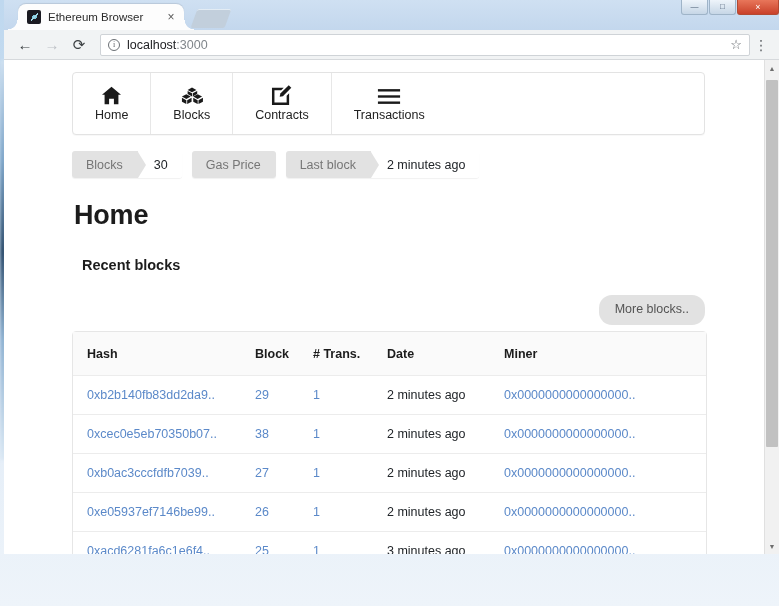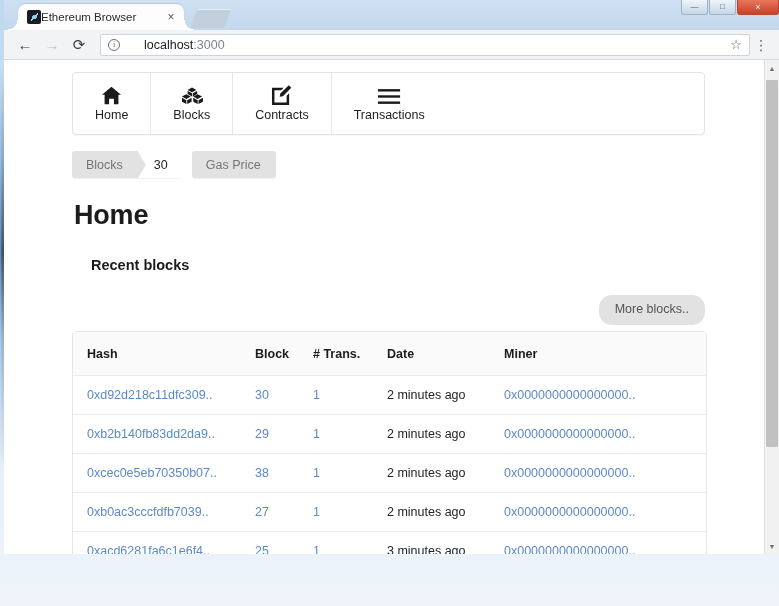--- a/index.html
+++ b/index.html
@@ -41,21 +41,21 @@
   }
   #titlebar {
     position: relative; height: 30px;
     background: linear-gradient(180deg,#cfe0f2 0%, #c3d7ed 100%);
   }
   #tabstrip { position:absolute; left:0; top:0; right:0; height:30px; }
   .tab {
     position: absolute; left: 14px; top: 4px; width: 166px; height: 26px;
     background: #fdfdfd;
     border-radius: 8px 8px 0 0;
-    display: flex; align-items: center; padding: 0 6px 0 9px; 
+    display: flex; align-items: center; padding: 0 6px 0 9px; gap: 7px;
     box-shadow: 0 -1px 1px rgba(0,0,0,.10);
   }
   .tab::before, .tab::after{
     content:""; position:absolute; bottom:0; width:10px; height:10px;
     background:radial-gradient(circle at 0 0, rgba(0,0,0,0) 70%, #fdfdfd 71%);
   }
   .tab::before{ left:-10px; background:radial-gradient(circle at 0 0,transparent 9px,#fdfdfd 9.5px); }
   .tab::after { right:-10px; background:radial-gradient(circle at 100% 0,transparent 9px,#fdfdfd 9.5px); }
   .favicon {
     width: 14px; height: 14px; border-radius: 2px;
@@ -110,21 +110,21 @@
   }
   .navbtn {
     width: 26px; height: 26px; flex: none;
     display: flex; align-items: center; justify-content: center;
     font-size: 15px; color: #3c4043;
   }
   .navbtn.disabled { color: #bdc1c6; }
   #omnibox {
     flex: 1; height: 22px; margin-left: 7px;
     background: #ffffff; border: 1px solid #cfd3d7; border-radius: 2px;
-    display: flex; align-items: center; padding: 0 7px; gap: 24px;
+    display: flex; align-items: center; padding: 0 7px; gap: 7px;
   }
   .info-icon {
     width: 12px; height: 12px; border: 1.2px solid #6b7075; border-radius: 50%;
     position: relative; flex: none;
   }
   .info-icon::after{
     content:"i"; position:absolute; left:50%; top:50%; transform:translate(-50%,-50%);
     font-size:8px; font-family:"Liberation Serif", serif; color:#5f6368; line-height:1;
   }
   #url-text { font-size: 12.5px; color: #202124; white-space: nowrap; }
@@ -181,21 +181,21 @@
     width:0; height:0; border:13.5px solid transparent;
     border-left-width:8px; border-left-color:#e2e2e2; border-right-width:0;
   }
 
   h1#page-title {
     font-size: 27px; font-weight: bold; color: #1c1c1c;
     margin: 22px 0 0 2px; letter-spacing: -.2px;
   }
   h2#section-title {
     font-size: 14.5px; font-weight: bold; color: #1c1c1c;
-    margin: 26px 0 0 19px;
+    margin: 26px 0 0 10px;
   }
 
   #more-row { display: flex; justify-content: flex-end; width: 633px; margin-top: 22px; }
   #more-blocks-btn {
     background: #e2e2e2; color: #545454;
     font-size: 12.5px; border: 0; border-radius: 13px;
     padding: 8px 16px; line-height: 1.1;
   }
 
   
@@ -343,20 +343,24 @@
         </div>
 
         <div id="stats">
           <div class="badge">
             <span class="badge-label">Blocks</span>
             <span class="badge-value">30</span>
           </div>
           <div class="badge">
             <span class="badge-label">Gas Price</span>
           </div>
+          <div class="badge">
+            <span class="badge-label">Last block</span>
+            <span class="badge-value">2 minutes ago</span>
+          </div>
         </div>
 
         <h1 id="page-title">Home</h1>
         <h2 id="section-title">Recent blocks</h2>
 
         <div id="more-row">
           <button id="more-blocks-btn">More blocks..</button>
         </div>
 
         <table id="blocks-table">
@@ -370,27 +374,20 @@
           <thead>
             <tr>
               <th>Hash</th>
               <th>Block</th>
               <th># Trans.</th>
               <th>Date</th>
               <th>Miner</th>
             </tr>
           </thead>
           <tbody id="table-body">
-              <tr>
-                <td><span class="link">0xd92d218c11dfc309..</span></td>
-                <td><span class="link">30</span></td>
-                <td><span class="link">1</span></td>
-                <td><span>2 minutes ago</span></td>
-                <td><span class="link">0x0000000000000000..</span></td>
-              </tr>
               <tr>
                 <td><span class="link">0xb2b140fb83dd2da9..</span></td>
                 <td><span class="link">29</span></td>
                 <td><span class="link">1</span></td>
                 <td><span>2 minutes ago</span></td>
                 <td><span class="link">0x0000000000000000..</span></td>
               </tr>
               <tr>
                 <td><span class="link">0xcec0e5eb70350b07..</span></td>
                 <td><span class="link">38</span></td>
@@ -399,20 +396,27 @@
                 <td><span class="link">0x0000000000000000..</span></td>
               </tr>
               <tr>
                 <td><span class="link">0xb0ac3cccfdfb7039..</span></td>
                 <td><span class="link">27</span></td>
                 <td><span class="link">1</span></td>
                 <td><span>2 minutes ago</span></td>
                 <td><span class="link">0x0000000000000000..</span></td>
               </tr>
               <tr>
+                <td><span class="link">0xe05937ef7146be99..</span></td>
+                <td><span class="link">26</span></td>
+                <td><span class="link">1</span></td>
+                <td><span>2 minutes ago</span></td>
+                <td><span class="link">0x0000000000000000..</span></td>
+              </tr>
+              <tr>
                 <td><span class="link">0xacd6281fa6c1e6f4..</span></td>
                 <td><span class="link">25</span></td>
                 <td><span class="link">1</span></td>
                 <td><span>3 minutes ago</span></td>
                 <td><span class="link">0x0000000000000000..</span></td>
               </tr>
             </tbody>
         </table>
 
       </div>

